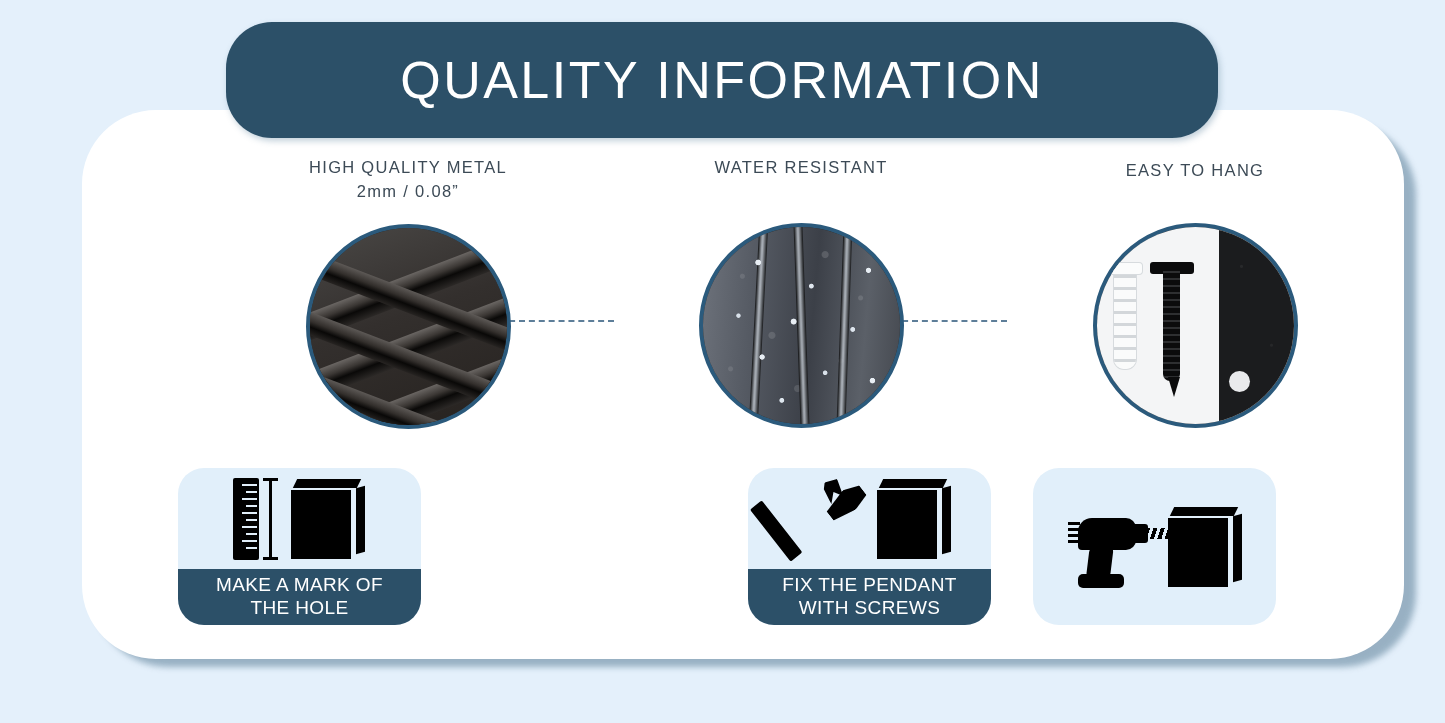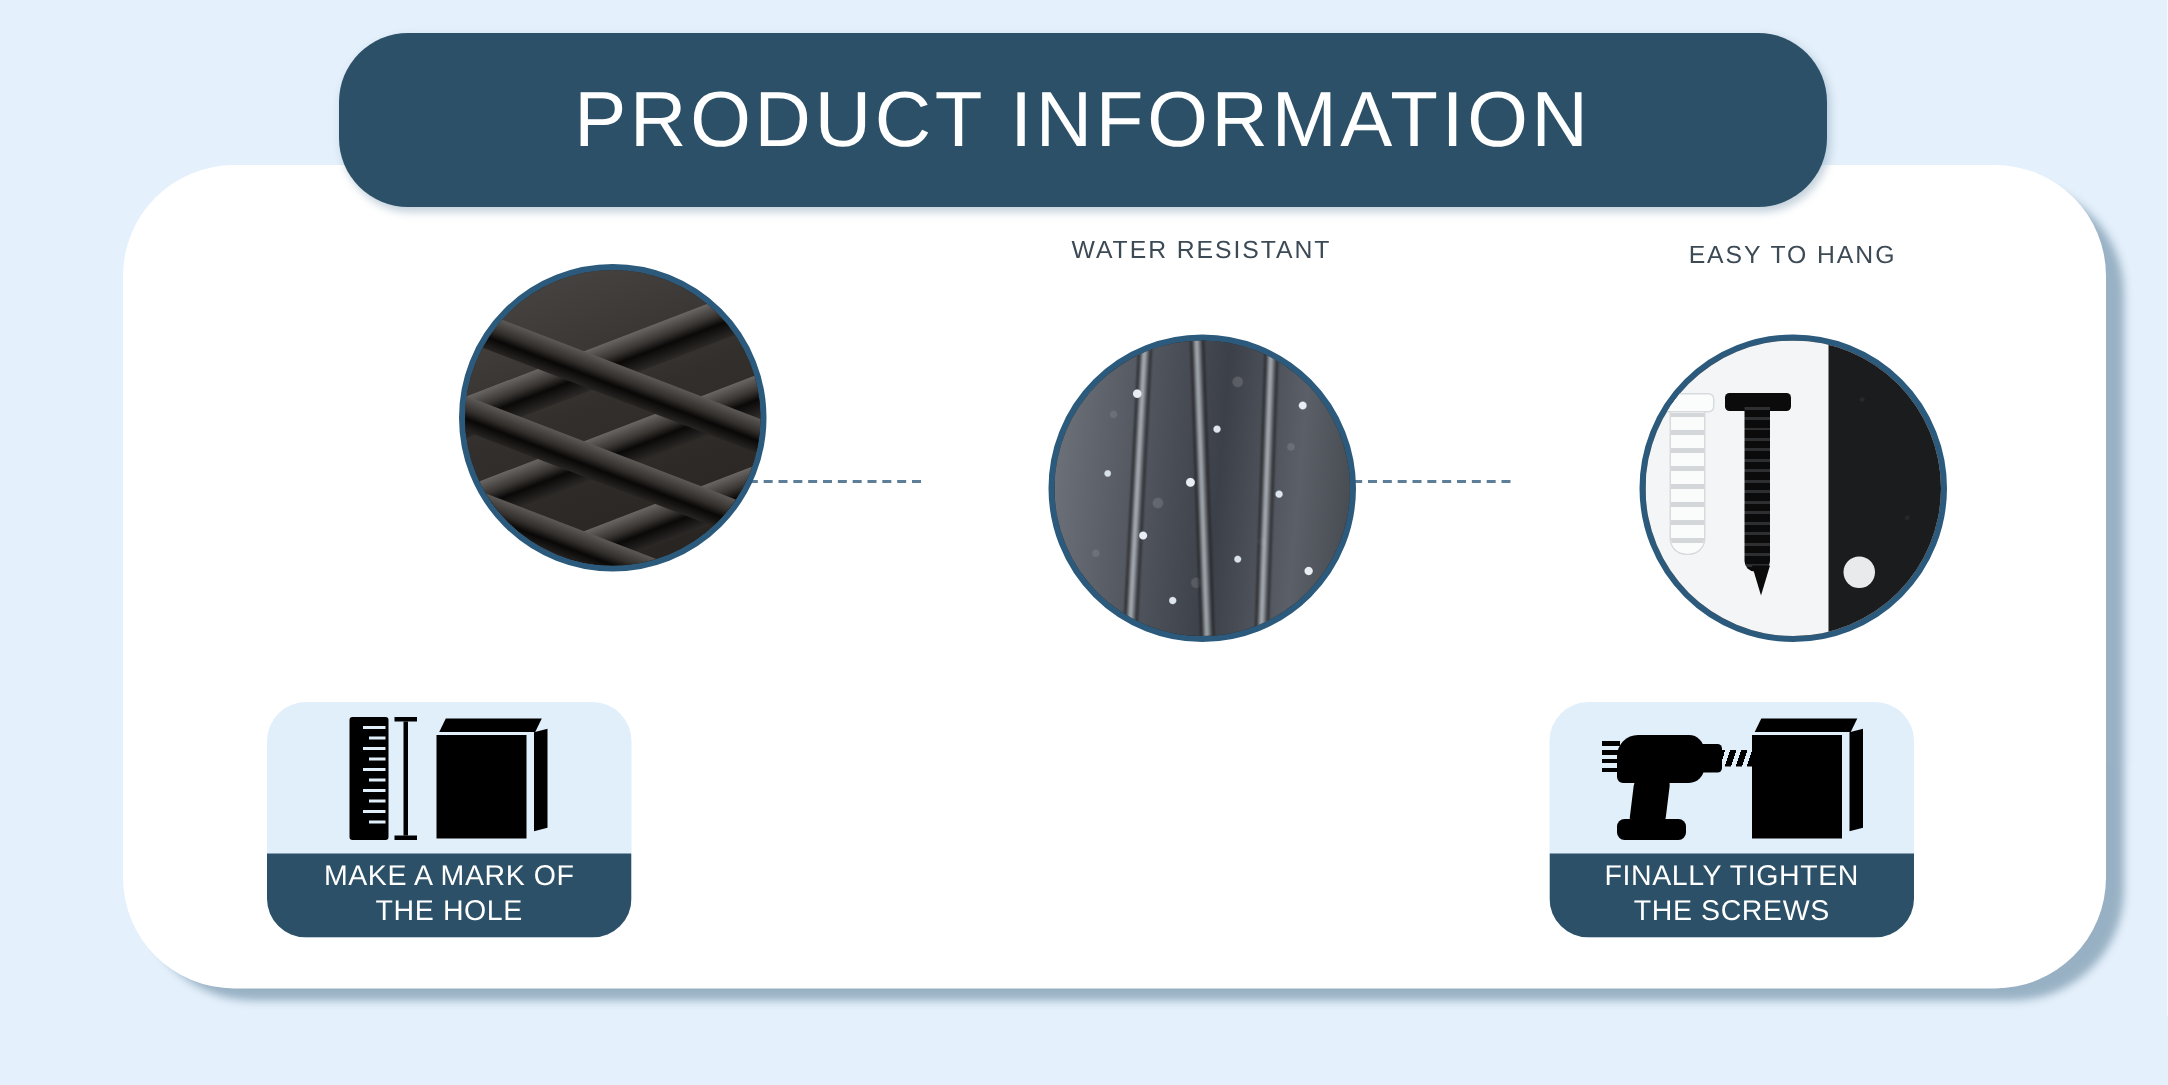--- a/index.html
+++ b/index.html
@@ -383,29 +383,31 @@
     border-radius: 5px;
   }
 </style>
 </head>
 <body>
 
 <div id="panel-shadow"></div>
 <div id="panel"></div>
 
 <div id="title-banner">
-  <div id="title-text">PRODUCT INFORMATION</div>
+  <div id="title-text">QUALITY INFORMATION</div>
 </div>
 
 <div id="feature-row">
 
   <div class="connector" style="left:348px; top:170px; width:184px;"></div>
   <div class="connector" style="left:741px; top:170px; width:184px;"></div>
 
   <div class="feature" style="left:176px; top:6px;">
+    <div class="feature-caption">HIGH QUALITY METAL
+2mm / 0.08”</div>
     <div class="feature-circle" style="margin-top:20px;">
       <div class="art metal-bg">
         <div class="metal-edge a"></div>
         <div class="metal-edge b"></div>
         <div class="metal-edge c"></div>
         <div class="metal-edge2 a"></div>
         <div class="metal-edge2 b"></div>
         <div class="metal-edge2 c"></div>
       </div>
     </div>
@@ -464,33 +466,47 @@
         <div class="top"></div>
           <div class="face"></div>
           <div class="side"></div>
       </div>
     </div>
     <div class="step-label">MAKE A MARK OF
 THE HOLE</div>
   </div>
 
 
+  <div class="step-card" style="left:666px;">
+    <div class="step-icon">
+      <div class="hammer">
+        <div class="handle"></div>
+          <div class="head"></div>
+          <div class="claw"></div>
+      </div>
+      <div class="box3d">
+        <div class="top"></div>
+          <div class="face"></div>
+          <div class="side"></div>
+      </div>
+    </div>
+    <div class="step-label">FIX THE PENDANT
+WITH SCREWS</div>
+  </div>
 
   <div class="step-card" style="left:951px;">
     <div class="step-icon">
       <div class="drill" style="margin-right:-6px;">
         <div class="vents"></div>
           <div class="body"></div>
           <div class="chuck"></div>
         <div class="bit"></div>
           <div class="grip"></div>
           <div class="battery"></div>
       </div>
       <div class="box3d">
         <div class="top"></div>
           <div class="face"></div>
           <div class="side"></div>
       </div>
     </div>
-    <div class="step-label">FINALLY TIGHTEN
-THE SCREWS</div>
   </div>
 </div>
 
 </body></html>

